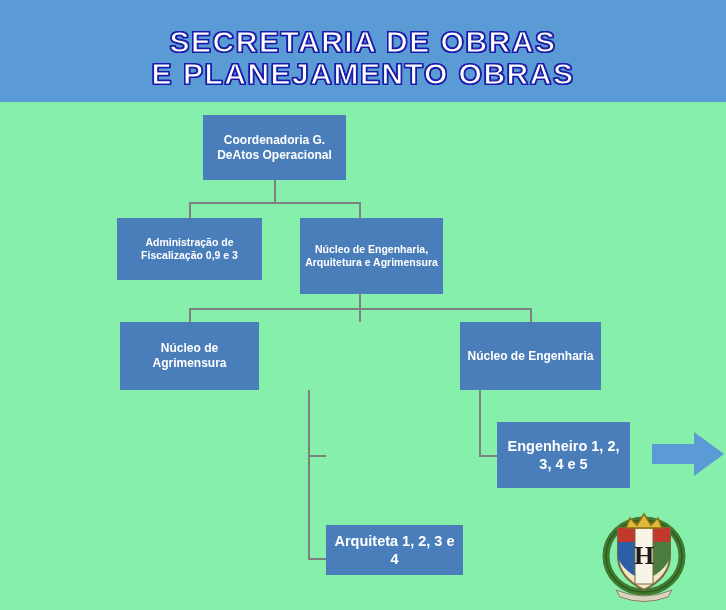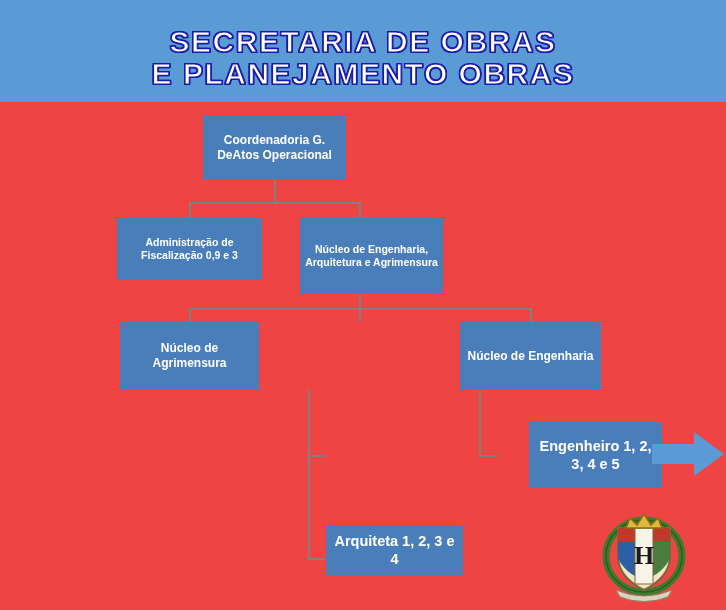--- a/index.html
+++ b/index.html
@@ -49,21 +49,21 @@
   #title-1 { top: 17px; margin-top: 8px; }
   #title-2 { top: 57px; }
 
   
   #canvas {
     position: absolute;
     left: 0;
     top: 102px;
     width: 726px;
     height: 508px;
-    background: #ef4444;
+    background: #86efac;
   }
   .node {
     position: absolute;
     background: #4a7ebb;
     color: #ffffff;
     display: flex;
     align-items: center;
     justify-content: center;
     text-align: center;
     font-weight: bold;
@@ -144,21 +144,21 @@
     <div class="node n-mid" style="left:120px; top:220px; width:139px; height:68px;">
       <span>Núcleo de Agrimensura</span>
     </div>
 
 
     <div class="node n-mid" style="left:460px; top:220px; width:141px; height:68px;">
       <span>Núcleo de Engenharia</span>
     </div>
 
 
-    <div class="node n-big" style="left:497px; top:320px; width:133px; height:66px;margin-left:32px;">
+    <div class="node n-big" style="left:497px; top:320px; width:133px; height:66px;">
       <span>Engenheiro 1, 2, 3, 4 e 5</span>
     </div>
 
     <div class="node n-big" style="left:326px; top:423px; width:137px; height:50px;">
       <span>Arquiteta 1, 2, 3 e 4</span>
     </div>
 
   </div>
 
   <svg id="arrow" viewBox="0 0 74 48">

